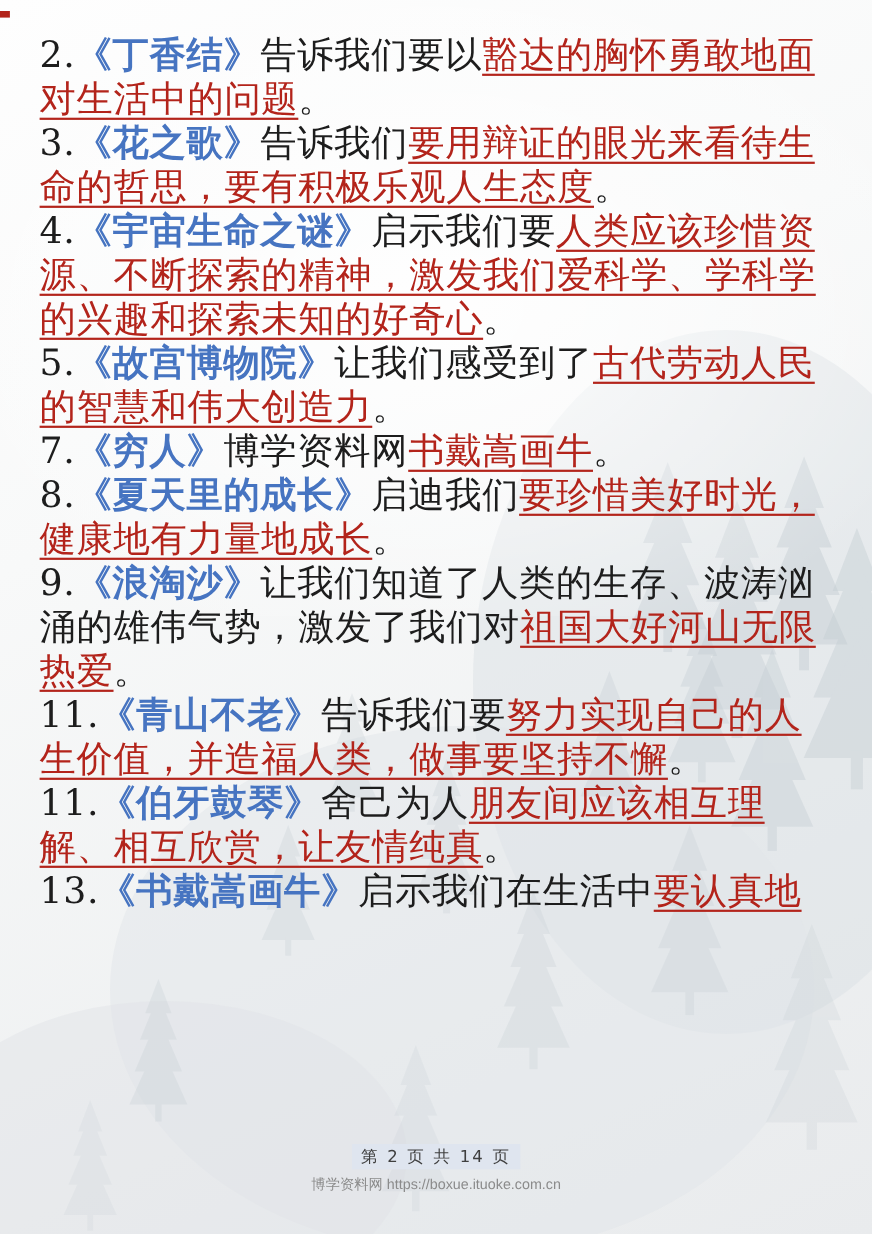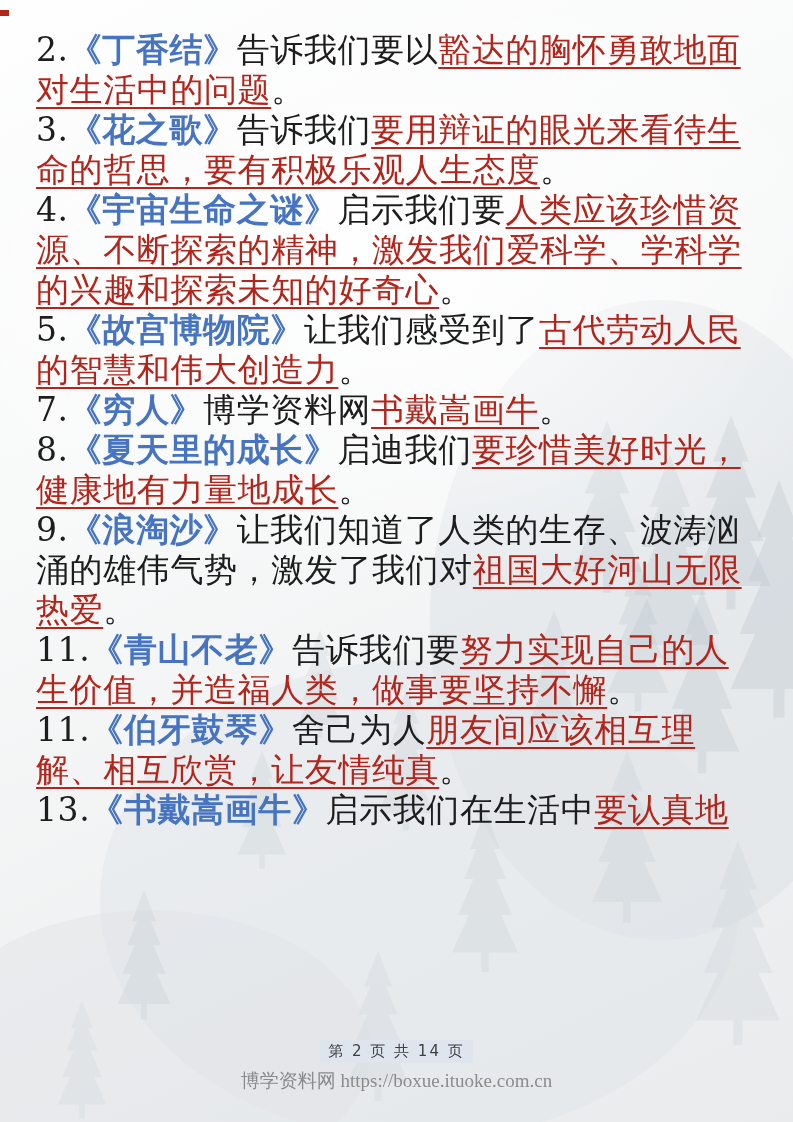--- a/index.html
+++ b/index.html
@@ -50,22 +50,22 @@
     color:#3f3f3f;
     font-size:15px;
     padding:2px 8px;
     letter-spacing:2px;
     font-family:"DejaVu Sans","Liberation Sans",sans-serif;
   }
   .watermark{
     position:absolute;top:1068px;left:0;width:100%;
     text-align:center;z-index:1;
     color:var(--wm-gray);
-    font-size:19px;
-    font-family:Liberation Serif, serif;
+    font-size:13px;
+    font-family:Liberation Sans, sans-serif;
   }
 </style>
 </head>
 <body>
 
 <svg class="bg-svg" width="793" height="1122" viewBox="0 0 793 1122" xmlns="http://www.w3.org/2000/svg">
   <defs>
     <g id="pine">
       <polygon points="20,0 10,26 30,26"></polygon>
       <polygon points="20,12 6,46 34,46"></polygon>

